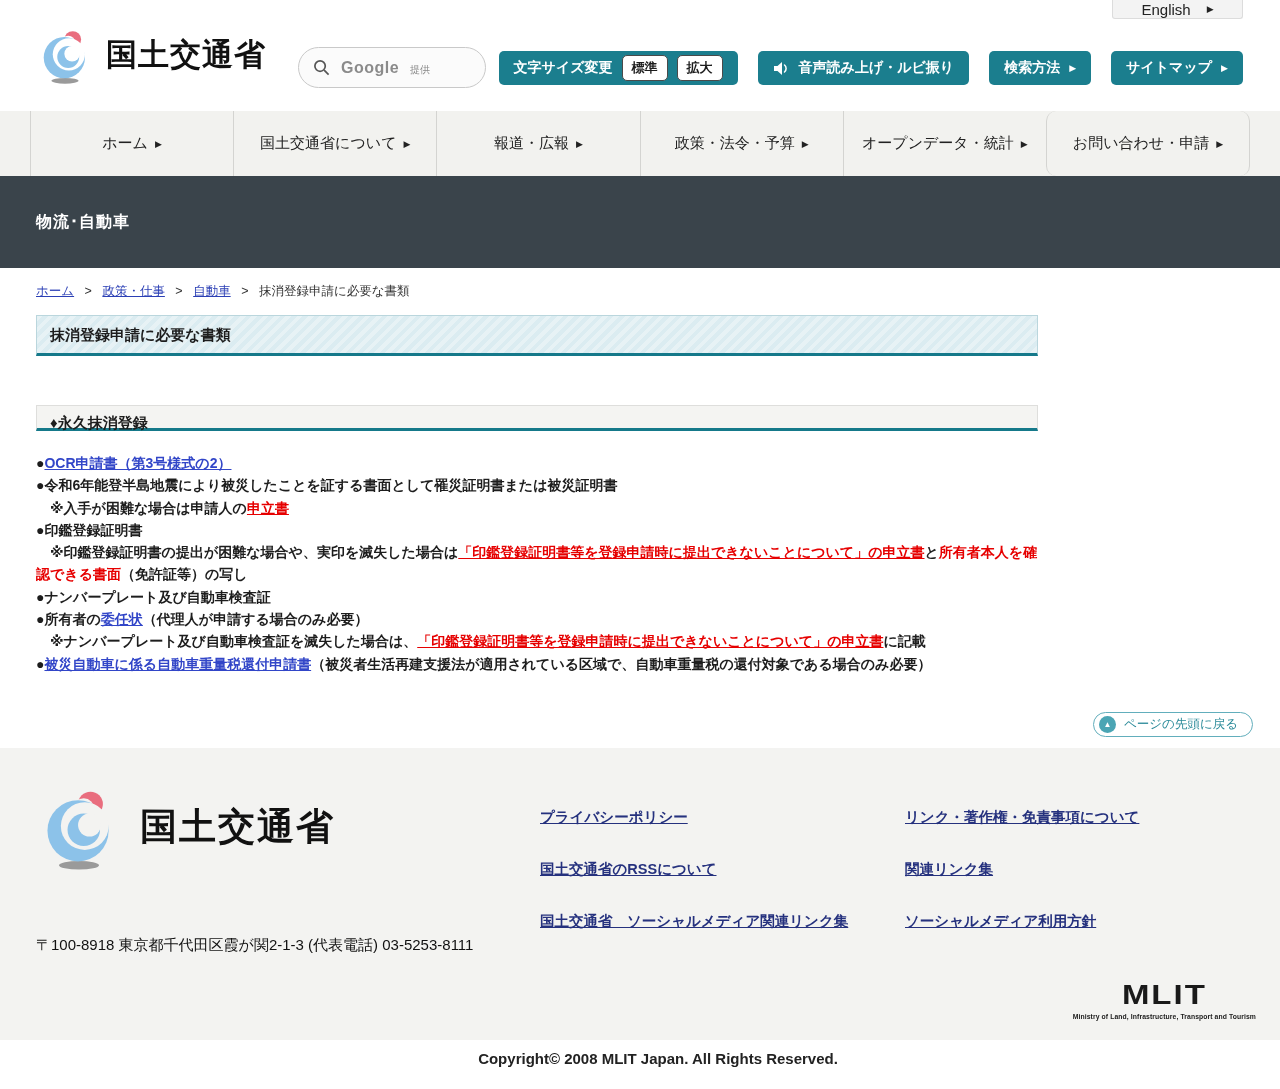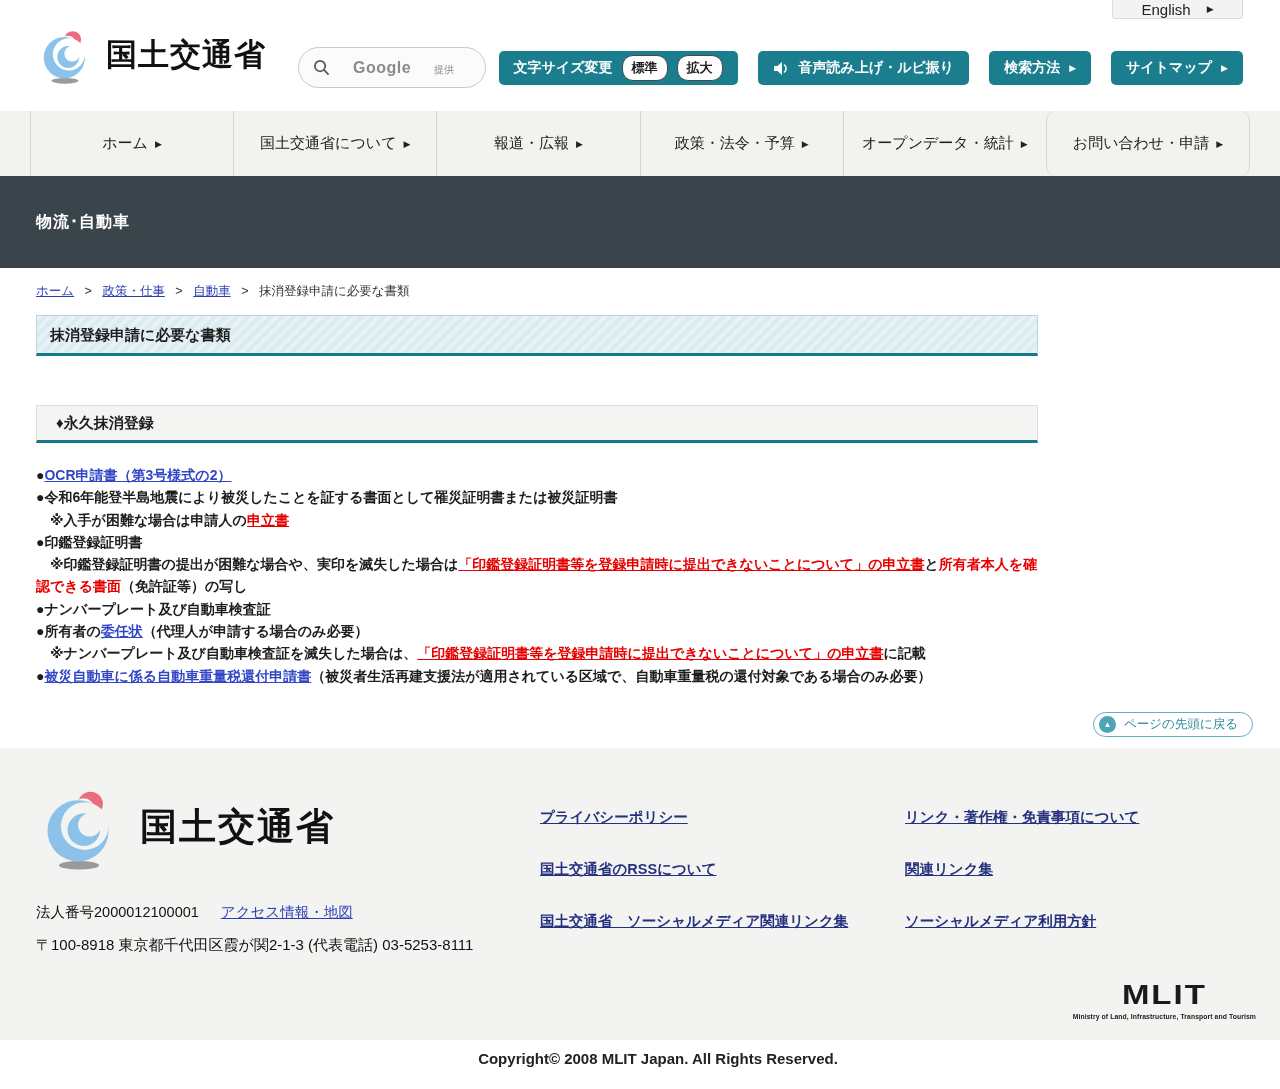--- a/index.html
+++ b/index.html
@@ -9,31 +9,31 @@
     background:#ffffff; color:#1d1d1d; width:1280px; height:1089px; overflow:hidden;
   }
   a { cursor:pointer; }
 
   
   .hdr { position:relative; height:111px; background:#fff; }
   .logo { position:absolute; left:36px; top:26px; display:flex; align-items:center; gap:12px; }
   .logo-text { font-size:31px; font-weight:bold; color:#111; letter-spacing:1px; }
   .searchbox { position:absolute; left:298px; top:47px; width:188px; height:41px;
     border:1px solid #c9c9c9; border-radius:21px; background:#fbfbfb;
-    display:flex; align-items:center; padding:0 14px; gap:23px; }
+    display:flex; align-items:center; padding:0 14px; gap:11px; }
   .g-word { color:#8b8b8b; font-size:16px; font-weight:bold; letter-spacing:.5px; }
   .g-sub { color:#8b8b8b; font-size:10px; margin-top:4px; }
   .english-btn { position:absolute; top:0; right:37px; width:131px; height:19px;
     background:#f3f3f3; border:1px solid #dcdcdc; border-top:none; border-radius:0 0 3px 3px;
     display:flex; align-items:center; justify-content:center; gap:9px; font-size:15px; color:#222; cursor:pointer; }
   .hbtns { position:absolute; top:51px; right:37px; display:flex; gap:20px; align-items:center;margin-left:16px; }
   .teal-btn { background:#1b7e8e; color:#fff; border-radius:5px; height:34px;
     display:flex; align-items:center; padding:0 15px; font-size:14px; font-weight:bold;
     gap:9px; white-space:nowrap; cursor:pointer; }
-  .chip { background:#fff; color:#1d1d1d; border:1px solid #4a4a4a; border-radius:11px;
+  .chip { background:#fff; color:#1d1d1d; border:1px solid #4a4a4a; border-radius:5px;
     font-size:13px; font-weight:bold; padding:3px 9px; font-family:inherit; cursor:pointer; }
   .arr { font-size:9px; }
   .arr-dark { font-size:9px; color:#222; margin-left:7px; }
 
   
   .gnav { height:65px; background:#f2f2ef; display:flex; padding:0 30px; align-items:stretch; }
   .gnav-item { flex:1; display:flex; align-items:center; justify-content:center;
     font-size:15px; color:#222; border-left:1px solid #d4d4d1; cursor:pointer; }
   .gnav-item:last-child { border-right:1px solid #d4d4d1;border-radius:10px; }
 
@@ -44,22 +44,22 @@
   
   .main { height:480px; position:relative; }
   .content { width:1002px; margin-left:36px; }
   .crumbs { padding-top:15px; font-size:12.5px; color:#333; }
   .crumbs a { color:#2b3fb5; text-decoration:underline; }
   .bsep { margin:0 7px; color:#333; }
   .h1box { margin-top:15px; height:41px; line-height:37px;
     border:1px solid #bad6dd; border-bottom:3px solid #15798a; padding-left:13px;
     font-size:15px; font-weight:bold; color:#1d1d1d;
     background:repeating-linear-gradient(135deg,#e7f2f5 0px,#e7f2f5 4px,#dbecf1 4px,#dbecf1 8px); }
-  .h2box { margin-top:49px; height:38px; line-height:34px;
-    border:1px solid #dededc; border-bottom:3px solid #15798a; padding-left:19px;
+  .h2box { margin-top:49px; height:26px; line-height:34px;
+    border:1px solid #dededc; border-bottom:3px solid #15798a; padding-left:13px;
     font-size:15px; font-weight:bold; color:#1d1d1d; background:#f4f4f2; }
   .doc { margin-top:21px; font-size:14px; line-height:22.3px; color:#1d1d1d;font-weight:bold; }
   .seg-link { color:#3246c8; text-decoration:underline; }
   .seg-rlink { color:#e60000; text-decoration:underline; }
   .seg-red { color:#e60000; }
   .backtop-row { position:absolute; right:27px; bottom:11px; }
   .backtop { display:inline-flex; align-items:center; gap:8px; background:#fff;
     border:1px solid #62aebc; border-radius:14px; padding:3px 14px 3px 5px;
     color:#2a8a99; font-size:12.5px; cursor:pointer; }
   .bt-circle { width:17px; height:17px; border-radius:50%; background:#4ba5b4; color:#fff;
@@ -233,23 +233,20 @@
       <circle cx="57" cy="21" r="13" fill="#e96d7e"></circle>
       <circle cx="50" cy="26" r="11" fill="#f3f3f1"></circle>
       <circle cx="44" cy="49" r="32" fill="#8cc2e9"></circle>
       <circle cx="51" cy="44" r="25" fill="#f3f3f1"></circle>
       <circle cx="50" cy="48" r="17" fill="#8cc2e9"></circle>
       <circle cx="56" cy="43" r="12" fill="#f3f3f1"></circle>
     </svg>
     <span class="f-logo-text">国土交通省</span>
   </div>
 
-  <div class="f-corp">
-    <span>法人番号2000012100001</span><a>アクセス情報・地図</a>
-  </div>
   <div class="f-addr">〒100-8918 東京都千代田区霞が関2-1-3 (代表電話) 03-5253-8111</div>
 
   <div class="f-links">
     <a>プライバシーポリシー</a>
     <a>リンク・著作権・免責事項について</a>
     <a>国土交通省のRSSについて</a>
     <a>関連リンク集</a>
     <a>国土交通省　ソーシャルメディア関連リンク集</a>
     <a>ソーシャルメディア利用方針</a>
   </div>

